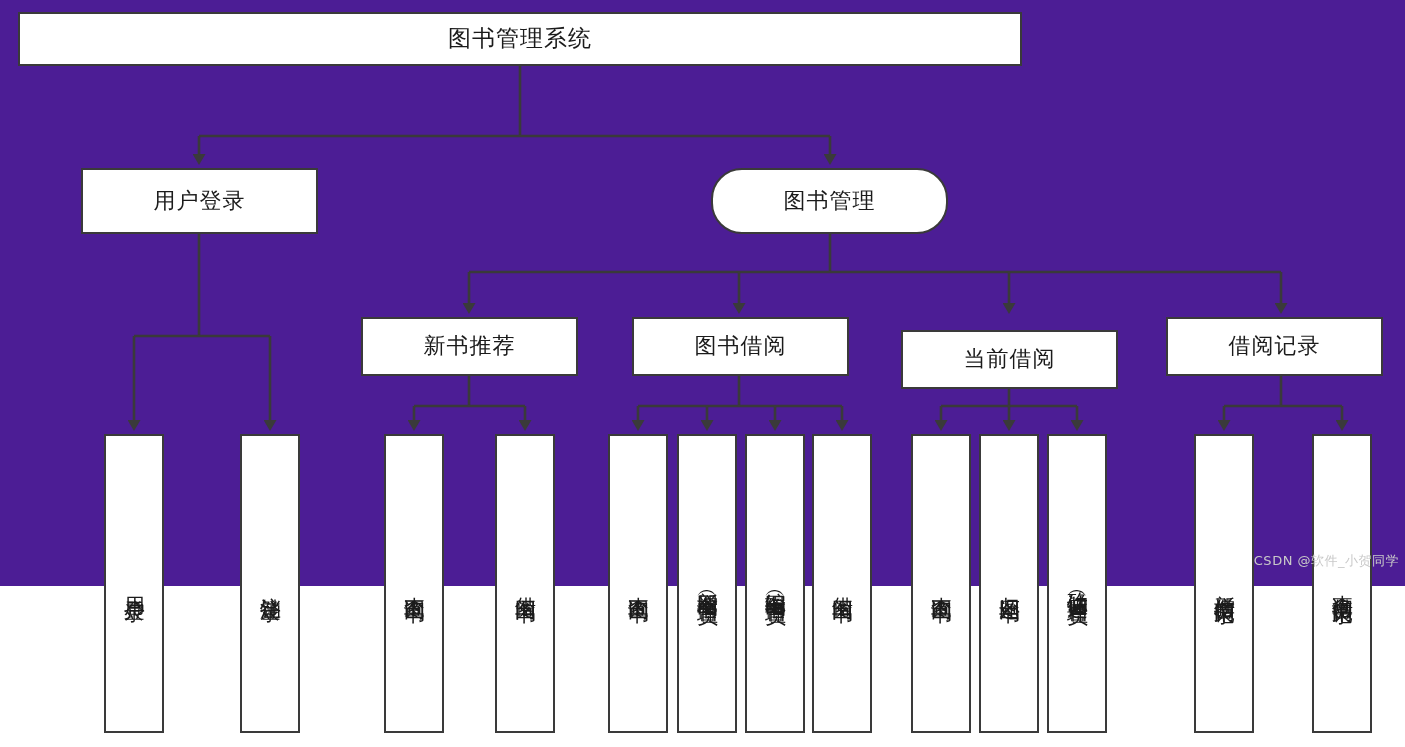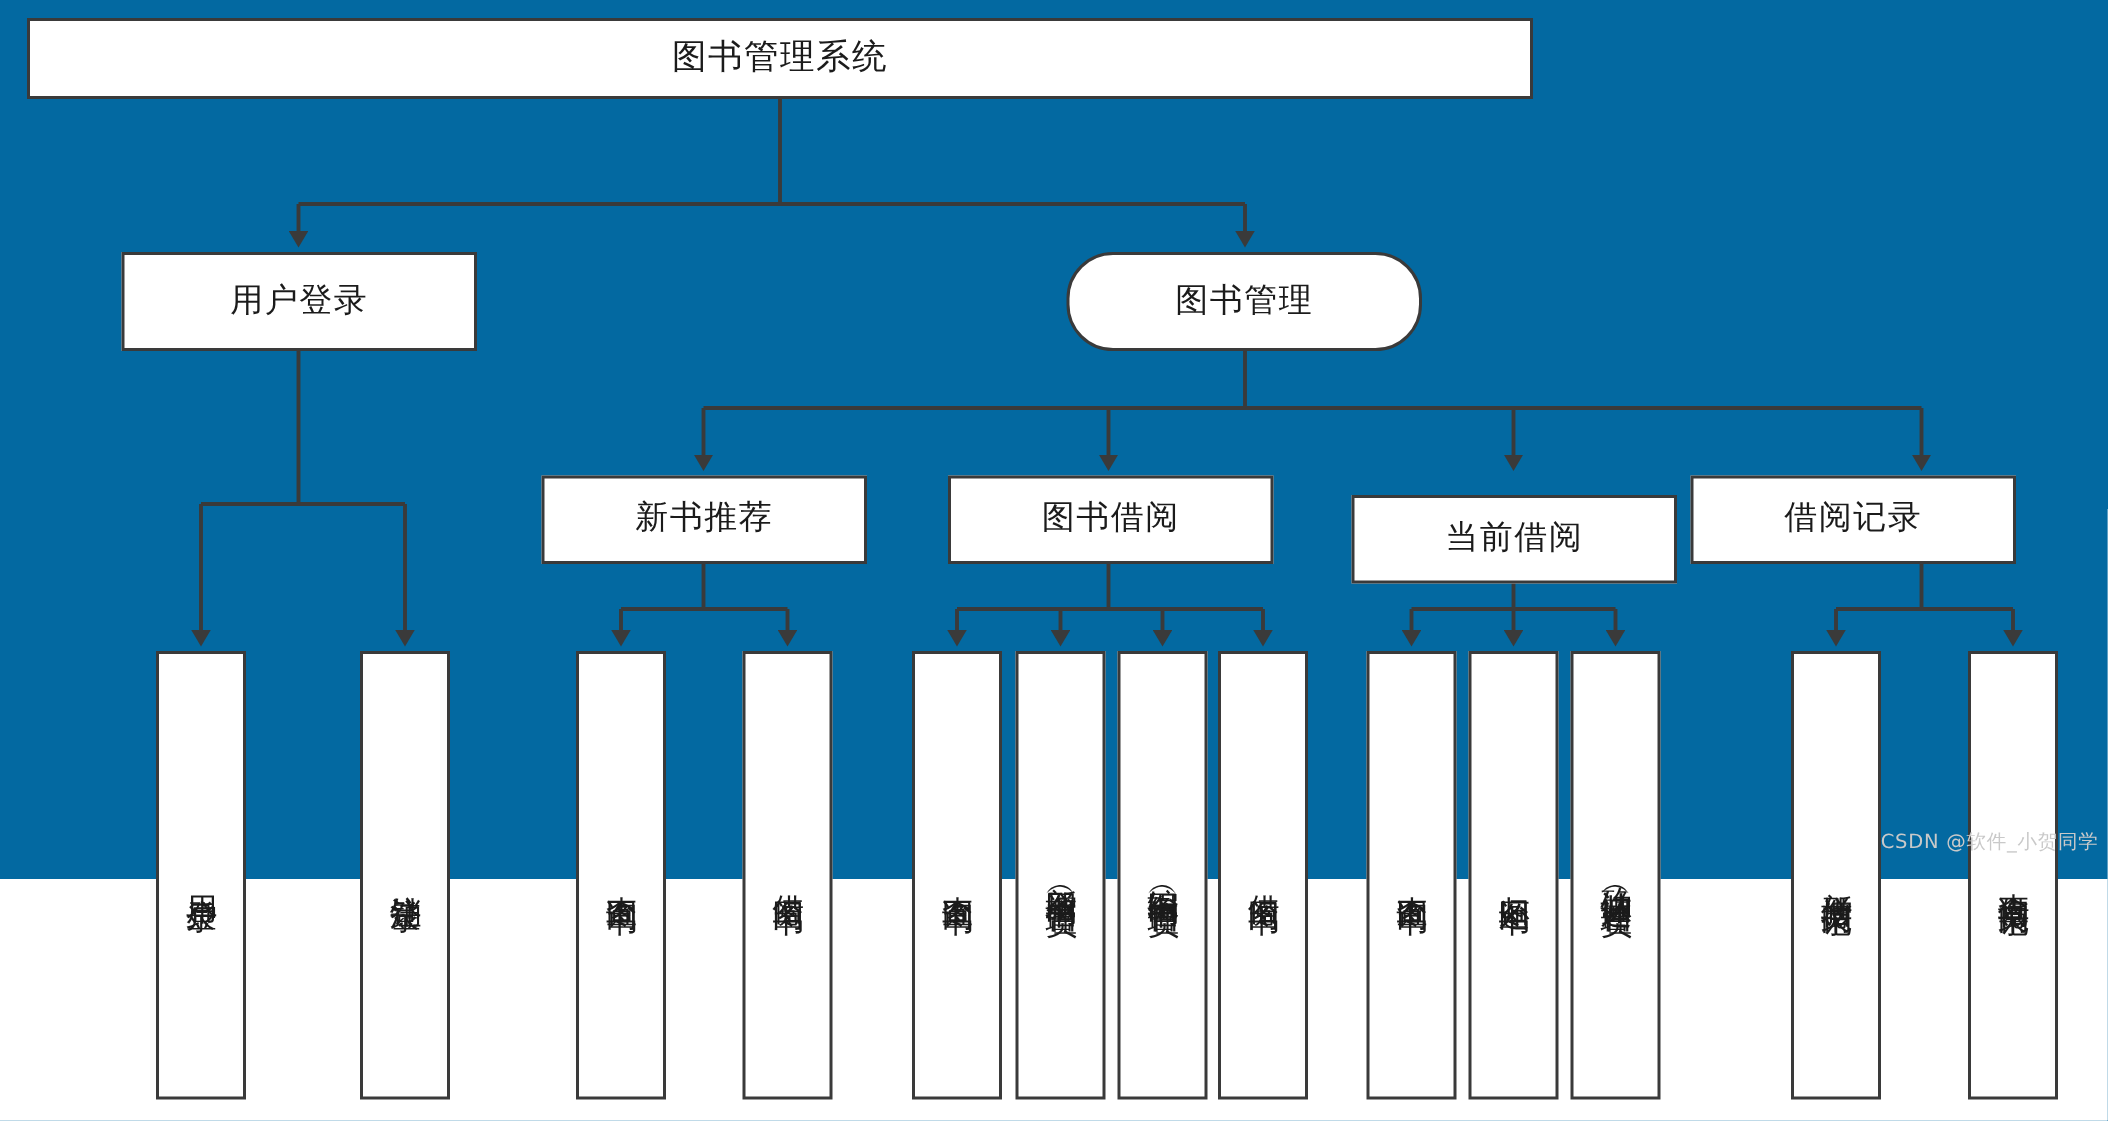--- a/index.html
+++ b/index.html
@@ -1,21 +1,21 @@
 <!DOCTYPE html>
 <html><head>
 <meta charset="utf-8">
 <style>
   html,body{margin:0;padding:0;background:#ffffff;}
   body{
     width:1405px;height:747px;
     font-family:"DejaVu Sans","Liberation Sans",sans-serif;
     overflow:hidden;
   }
-  #diagram{position:relative;width:1405px;height:586px;background:#0369a1;}
+  #diagram{position:relative;width:1405px;height:586px;background:#4c1d95;}
   svg#wires{position:absolute;left:0;top:0;width:1405px;height:747px;}
   .node{
     position:absolute;
     box-sizing:border-box;
     background:#ffffff;
     border:2.5px solid #3a3a3a;
     display:flex;
     align-items:center;
     justify-content:center;
     color:#1b1b1b;
@@ -119,21 +119,21 @@
 
   <div class="node h" style="left:361px;top:317px;width:217px;height:59px;">
     <span>新书推荐</span>
   </div>
   <div class="node h" style="left:632px;top:317px;width:217px;height:59px;">
     <span>图书借阅</span>
   </div>
   <div class="node h" style="left:901px;top:317px;width:217px;height:59px;margin-top:13px;">
     <span>当前借阅</span>
   </div>
-  <div class="node h" style="left:1127px;top:317px;width:217px;height:59px;">
+  <div class="node h" style="left:1166px;top:317px;width:217px;height:59px;">
     <span>借阅记录</span>
   </div>
 
   <div class="node v" style="left:104px;top:434px;width:60px;height:299px;">
     <span class="vtext">用户登录</span>
   </div>
   <div class="node v" style="left:240px;top:434px;width:60px;height:299px;">
     <span class="vtext">注销登录</span>
   </div>
 

